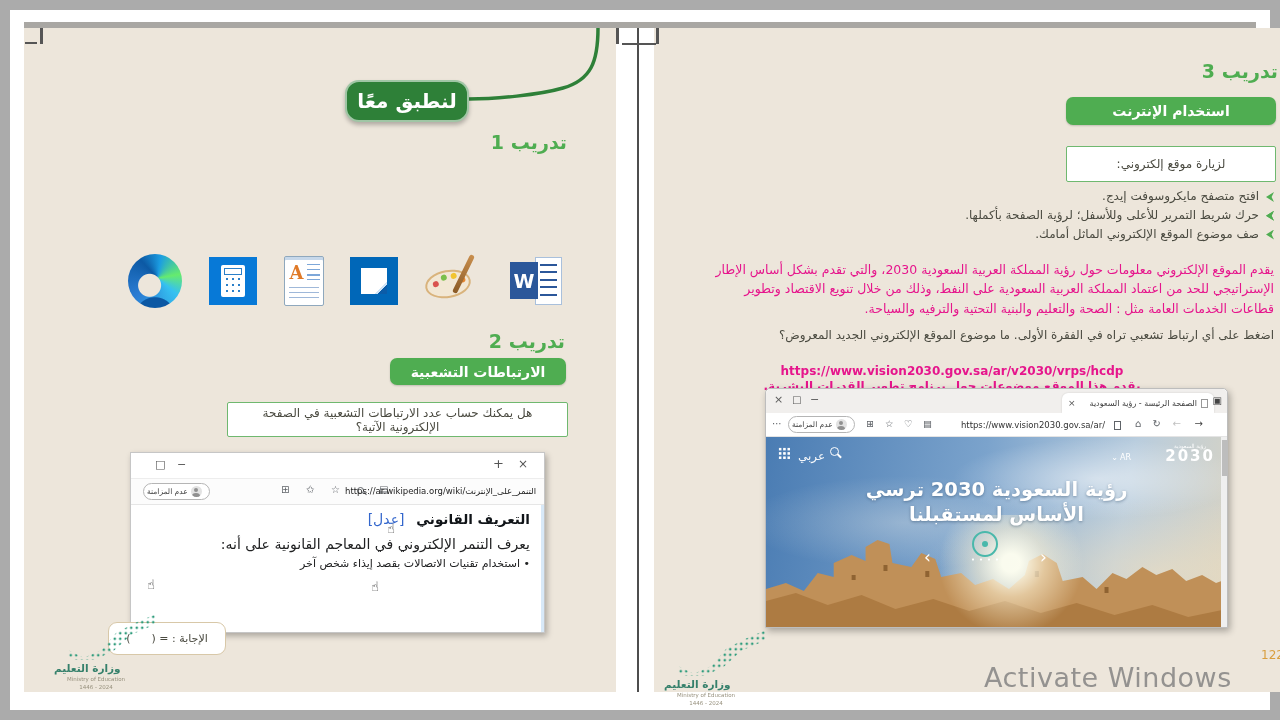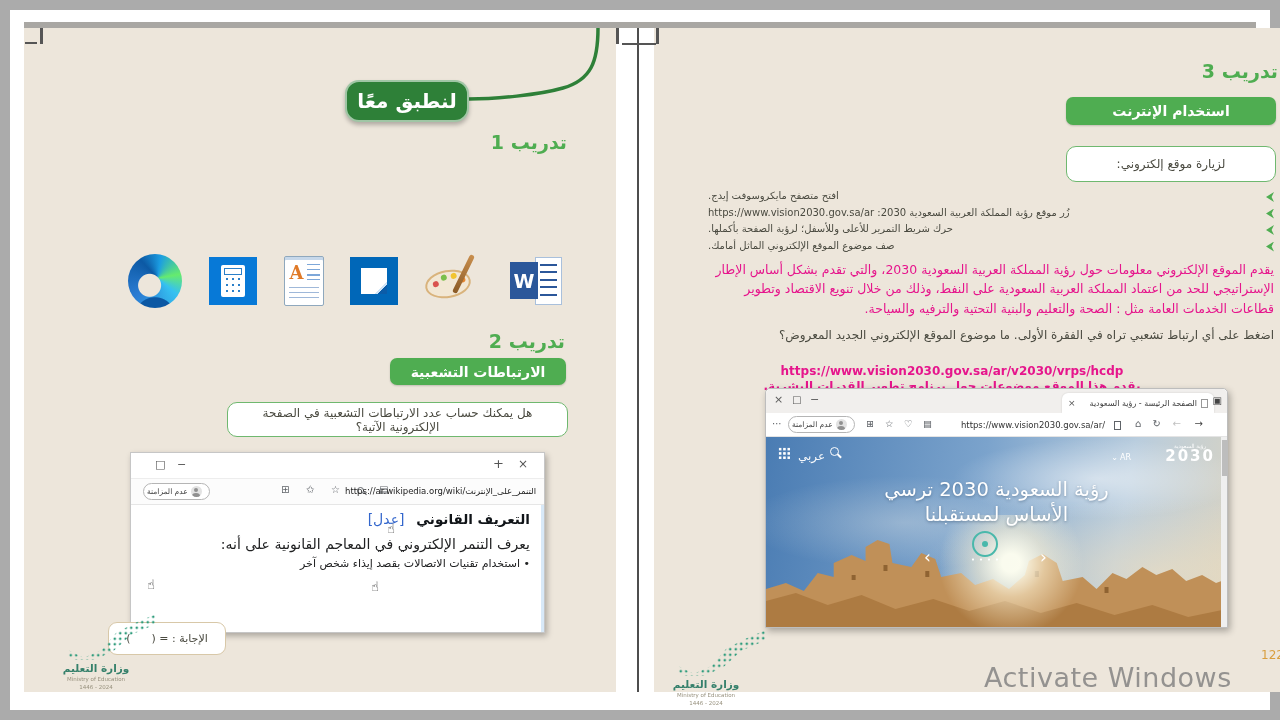--- a/index.html
+++ b/index.html
@@ -15,21 +15,21 @@
   .mark{position:absolute;background:#555;z-index:4}
   .mk1{left:616px;top:28px;width:3px;height:16px}
   .mk2{left:656px;top:28px;width:3px;height:16px}
   .mk3{left:622px;top:43px;width:34px;height:2px}
   .mk4{left:40px;top:28px;width:3px;height:16px}
   .mk5{left:25px;top:42px;width:12px;height:2px}
 
   
   .gtitle{position:absolute;color:#4FAD51;font-weight:bold;font-size:19px;direction:rtl;text-align:right}
   .gbanner{position:absolute;background:#4FAD51;color:#fff;border-radius:7px;display:flex;align-items:center;justify-content:center;font-weight:bold;font-size:14px;direction:rtl;box-shadow:0 1px 2px rgba(0,0,0,.18)}
-  .wbox{position:absolute;background:#fff;border:1.6px solid #6FB86F;border-radius:10px;display:flex;align-items:center;justify-content:center;font-size:12px;color:#4a4a40;direction:rtl;text-align:center;padding:2px 8px}
+  .wbox{position:absolute;background:#fff;border:1.6px solid #6FB86F;border-radius:2px;display:flex;align-items:center;justify-content:center;font-size:12px;color:#4a4a40;direction:rtl;text-align:center;padding:2px 8px}
 
   
   .curve{position:absolute;left:431px;top:0;z-index:1}
   .badge{position:absolute;left:321px;top:52px;width:124px;height:42px;background:#2E8038;border:2px solid rgba(255,255,255,.55);color:#fff;border-radius:14px;display:flex;align-items:center;justify-content:center;font-size:20px;font-weight:bold;box-shadow:0 3px 4px rgba(0,0,0,.25);direction:rtl;z-index:2}
   .Lt1{right:49px;top:103px}
   .Lb1{left:294px;top:133px;width:249px;height:27px}
   .Linstr{left:128px;top:180px;width:418px;height:33px;font-size:12px}
   .iconrow{position:absolute;left:104px;top:224px;width:436px;height:58px;display:flex;justify-content:space-between;align-items:center}
   .Lt2{right:51px;top:302px}
   .Lb2{left:366px;top:330px;width:176px;height:27px}
@@ -86,30 +86,30 @@
   .cur{position:absolute;font-size:13px;color:#2b2b2b;text-shadow:0 0 2px #fff,0 0 2px #fff;z-index:6}
   .cur1{left:256px;top:68px}.cur2{left:240px;top:126px}.cur3{left:16px;top:124px}
 
   .ansbox{position:absolute;left:84px;top:594px;width:118px;height:33px;background:#fff;border:1.5px solid #D8C8A8;border-radius:9px;display:flex;align-items:center;justify-content:center;direction:rtl;font-size:11px;color:#4a4a40;z-index:6;white-space:pre}
 
   
   .mlogo{position:absolute;width:112px;z-index:7}
   .mlogoL{left:30px;top:584px}
   .mlogoR{left:10px;top:600px}
   .mswoosh{position:absolute;left:14px;top:2px;width:88px;height:46px;background:radial-gradient(circle,#2E9C7C 1.3px,transparent 1.5px) 0 0/5.5px 5.5px;clip-path:polygon(0 78%,18% 95%,38% 78%,55% 40%,78% 18%,100% 0,100% 22%,72% 45%,52% 80%,30% 100%,8% 100%,0 92%)}
-  .mar{position:absolute;left:0;top:50px;width:84px;text-align:center;direction:rtl;color:#35806B;font-weight:bold;font-size:10.5px}
+  .mar{position:absolute;left:0;top:50px;width:84px;text-align:left;direction:rtl;color:#35806B;font-weight:bold;font-size:10.5px}
   .men{position:absolute;left:0;top:64px;width:84px;text-align:center;color:#98927F;font-size:5.5px}
   .myr{position:absolute;left:0;top:72px;width:84px;text-align:center;color:#98927F;font-size:5.5px}
 
   
   .Rt3{right:10px;top:32px}
   .Rb3{right:12px;top:69px;width:210px;height:28px}
   .Rvisit{right:12px;top:118px;width:210px;height:36px}
   .vbullets{position:absolute;right:14px;top:162px;width:566px;direction:rtl}
-  .vb{position:relative;padding-right:15px;margin-bottom:5px;font-size:10px;color:#4a4a40;line-height:1.15;text-align:left}
+  .vb{position:relative;padding-right:15px;margin-bottom:5px;font-size:12px;color:#4a4a40;line-height:1.15;text-align:right}
   .bmark{position:absolute;right:0;top:2px;width:8px;height:10px;background:#4FAD51;clip-path:polygon(100% 0,0 50%,100% 100%,70% 50%)}
   .pinkp{position:absolute;right:14px;top:232px;width:562px;direction:rtl;text-align:right;color:#E6158C;font-weight:normal;font-size:12.5px;line-height:1.55}
   .darkq{position:absolute;right:14px;top:300px;width:562px;direction:rtl;text-align:right;font-size:12px;color:#4a4a40}
   .pinkline{position:absolute;right:14px;top:322px;width:562px;direction:rtl;text-align:right;color:#E6158C;font-weight:bold;font-size:12.5px}
   .pinkurl{position:absolute;left:0;top:336px;width:596px;text-align:center;direction:ltr;color:#E6158C;font-weight:bold;font-size:12px}
   .pinkcon{position:absolute;left:0;top:351px;width:596px;text-align:center;direction:rtl;color:#E6158C;font-weight:bold;font-size:12px}
 
   
   .vwin{position:absolute;left:111px;top:360px;width:463px;height:240px;background:#fff;border:1px solid #BDBDBD;box-shadow:2px 3px 7px rgba(0,0,0,.3);border-radius:5px 5px 0 0;z-index:5}
   .vtabs{position:absolute;left:0;right:0;top:0;height:24px;background:#F1EFED;border-radius:5px 5px 0 0}
@@ -141,21 +141,21 @@
   .sflare{position:absolute;left:150px;top:78px;width:190px;height:120px;background:
     radial-gradient(circle at 50% 40%, rgba(255,255,240,.95) 0 9px, rgba(255,244,214,.55) 34px, rgba(255,244,214,0) 72px)}
   .sgrid{position:absolute;left:12px;top:10px;width:13px;height:13px;background:radial-gradient(circle,#fff 1.2px,transparent 1.4px) 0 0/4.3px 4.3px}
   .slangar{position:absolute;left:32px;top:12px;color:#fff;font-size:12px;direction:rtl;opacity:.95}
   .ssearch{position:absolute;left:64px;top:10px;width:9px;height:9px;border:1.5px solid #fff;border-radius:50%}
   .ssearch::after{content:"";position:absolute;width:5px;height:1.5px;background:#fff;transform:rotate(45deg);right:-4px;bottom:-1.5px}
   .slogo{position:absolute;right:12px;top:6px;color:#fff;text-align:center;direction:rtl}
   .slogo .sub{font-size:5.5px;letter-spacing:.5px;opacity:.95}
   .slogo .big{font-size:15px;font-weight:bold;letter-spacing:2px;line-height:1.05}
   .sar{position:absolute;right:96px;top:16px;color:#fff;font-size:8px;display:flex;align-items:center;gap:2px}
-  .shl{position:absolute;left:60px;right:60px;top:40px;text-align:center;color:#fff;font-weight:normal;font-size:19.5px;direction:rtl;line-height:1.3;text-shadow:0 1px 3px rgba(30,60,90,.45)}
+  .shl{position:absolute;left:60px;right:60px;top:40px;text-align:center;color:#fff;font-weight:bold;font-size:19.5px;direction:rtl;line-height:1.3;text-shadow:0 1px 3px rgba(30,60,90,.45)}
   .splay{position:absolute;left:206px;top:94px;width:26px;height:26px;border:2px solid #49B8AB;border-radius:50%}
   .splay::after{content:"";position:absolute;left:8px;top:8px;width:6px;height:6px;border-radius:50%;background:#49B8AB}
   .schev{position:absolute;color:#fff;font-size:17px;line-height:1}
   .sprev{left:158px;top:112px}.snext{left:274px;top:112px}
   .sdots{position:absolute;left:203px;top:121px;width:34px;height:3px;background:radial-gradient(circle,#fff 1px,transparent 1.2px) 0 0/8px 3px}
   .ssb{position:absolute;right:0;top:0;width:6px;height:100%;background:#EFEFEF}
   .ssbthumb{position:absolute;right:0.5px;top:3px;width:5px;height:36px;background:#BDBDBD}
 
   .pnum{position:absolute;right:4px;top:620px;color:#D99E3F;font-weight:normal;font-size:12px;z-index:6}
   .activate{position:absolute;left:330px;top:634px;font-size:27px;color:rgba(125,125,125,.8);letter-spacing:.5px;z-index:8}
@@ -260,21 +260,21 @@
     </div>
   </div>
 
   <div class="page pageR">
     <div class="gtitle Rt3">تدريب 3</div>
     <div class="gbanner Rb3">استخدام الإنترنت</div>
     <div class="wbox Rvisit">لزيارة موقع إلكتروني:</div>
 
     <div class="vbullets">
       <div class="vb"><span class="bmark"></span><span>افتح متصفح مايكروسوفت إيدج.</span></div>
-      <div class="vb"><span class="bmark"></span><span>زُر موقع رؤية المملكة العربية السعودية 2030: https://www.vision2030.gov.sa/ar</span></div>
+      <div class="vb"><span class="bmark"></span></div>
       <div class="vb"><span class="bmark"></span><span>حرك شريط التمرير للأعلى وللأسفل؛ لرؤية الصفحة بأكملها.</span></div>
       <div class="vb"><span class="bmark"></span><span>صف موضوع الموقع الإلكتروني الماثل أمامك.</span></div>
     </div>
 
     <div class="pinkp">يقدم الموقع الإلكتروني معلومات حول رؤية المملكة العربية السعودية 2030، والتي تقدم بشكل أساس الإطار الإستراتيجي للحد من اعتماد المملكة العربية السعودية على النفط، وذلك من خلال تنويع الاقتصاد وتطوير قطاعات الخدمات العامة مثل : الصحة والتعليم والبنية التحتية والترفيه والسياحة.</div>
     <div class="darkq">اضغط على أي ارتباط تشعبي تراه في الفقرة الأولى. ما موضوع الموقع الإلكتروني الجديد المعروض؟</div>
     <div class="pinkurl">https://www.vision2030.gov.sa/ar/v2030/vrps/hcdp</div>
     <div class="pinkcon">يقدم هذا الموقع موضوعات حول برنامج تطوير القدرات البشرية.</div>
 
     <div class="vwin">

